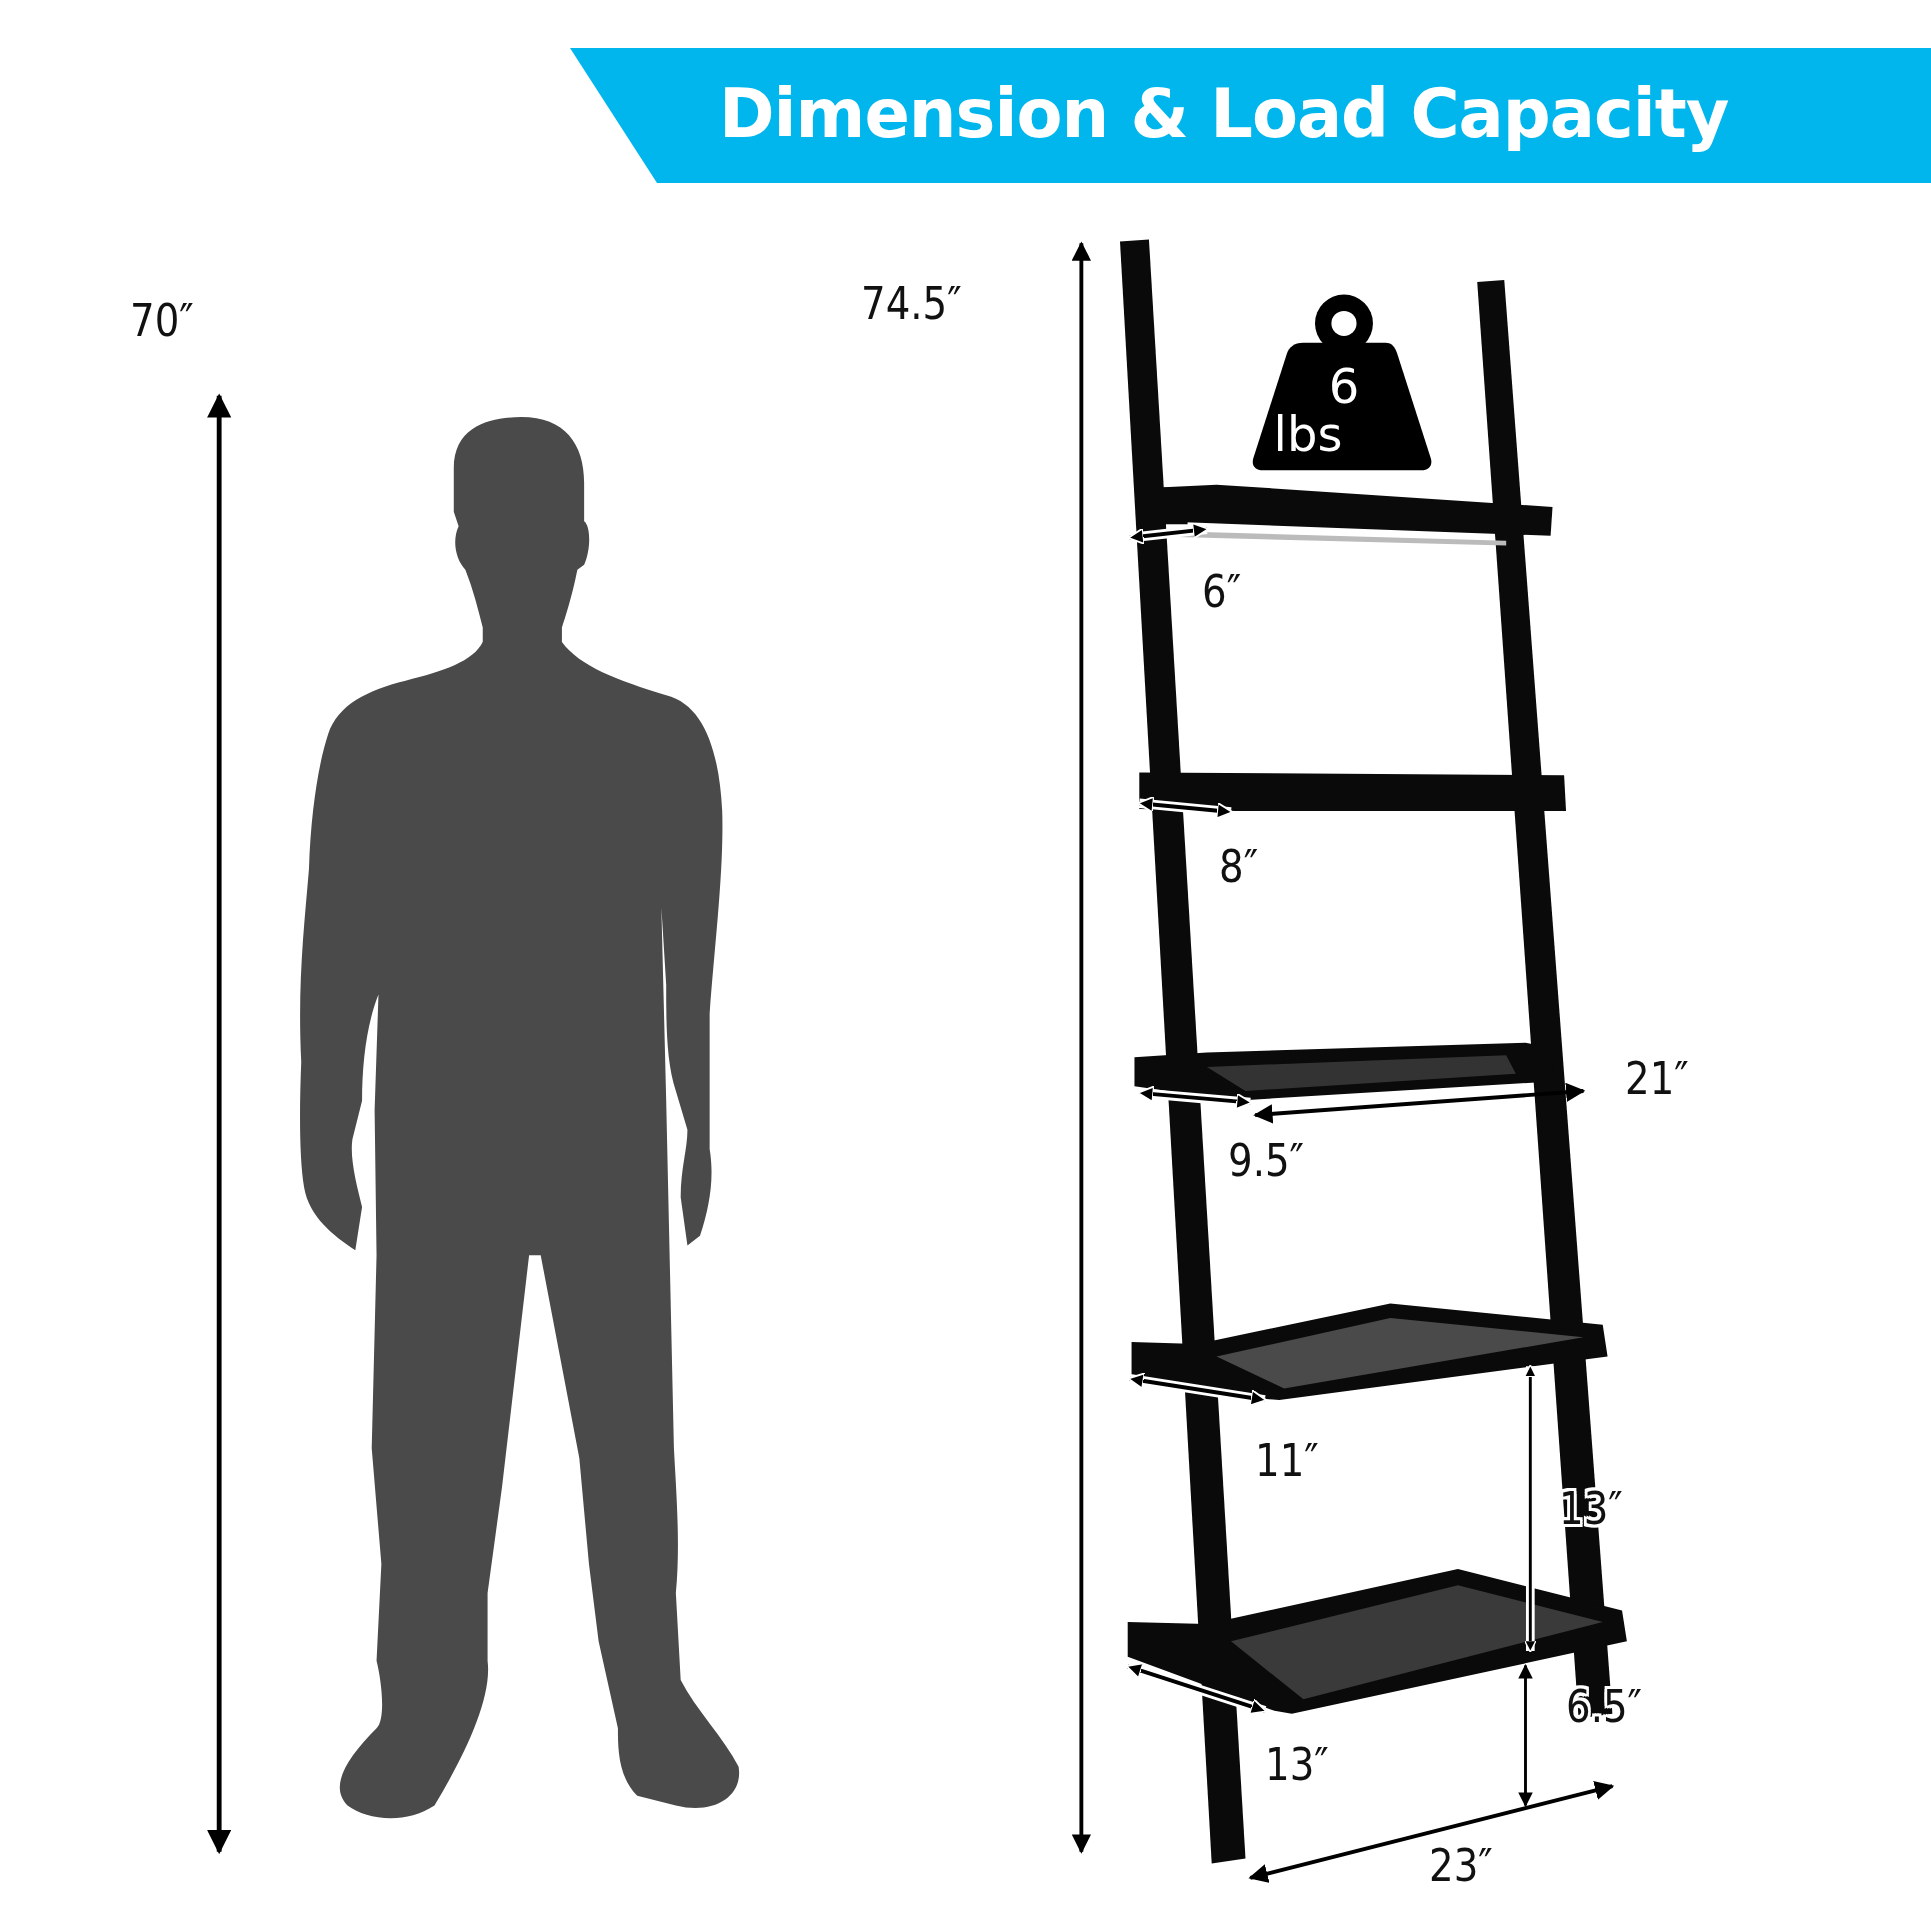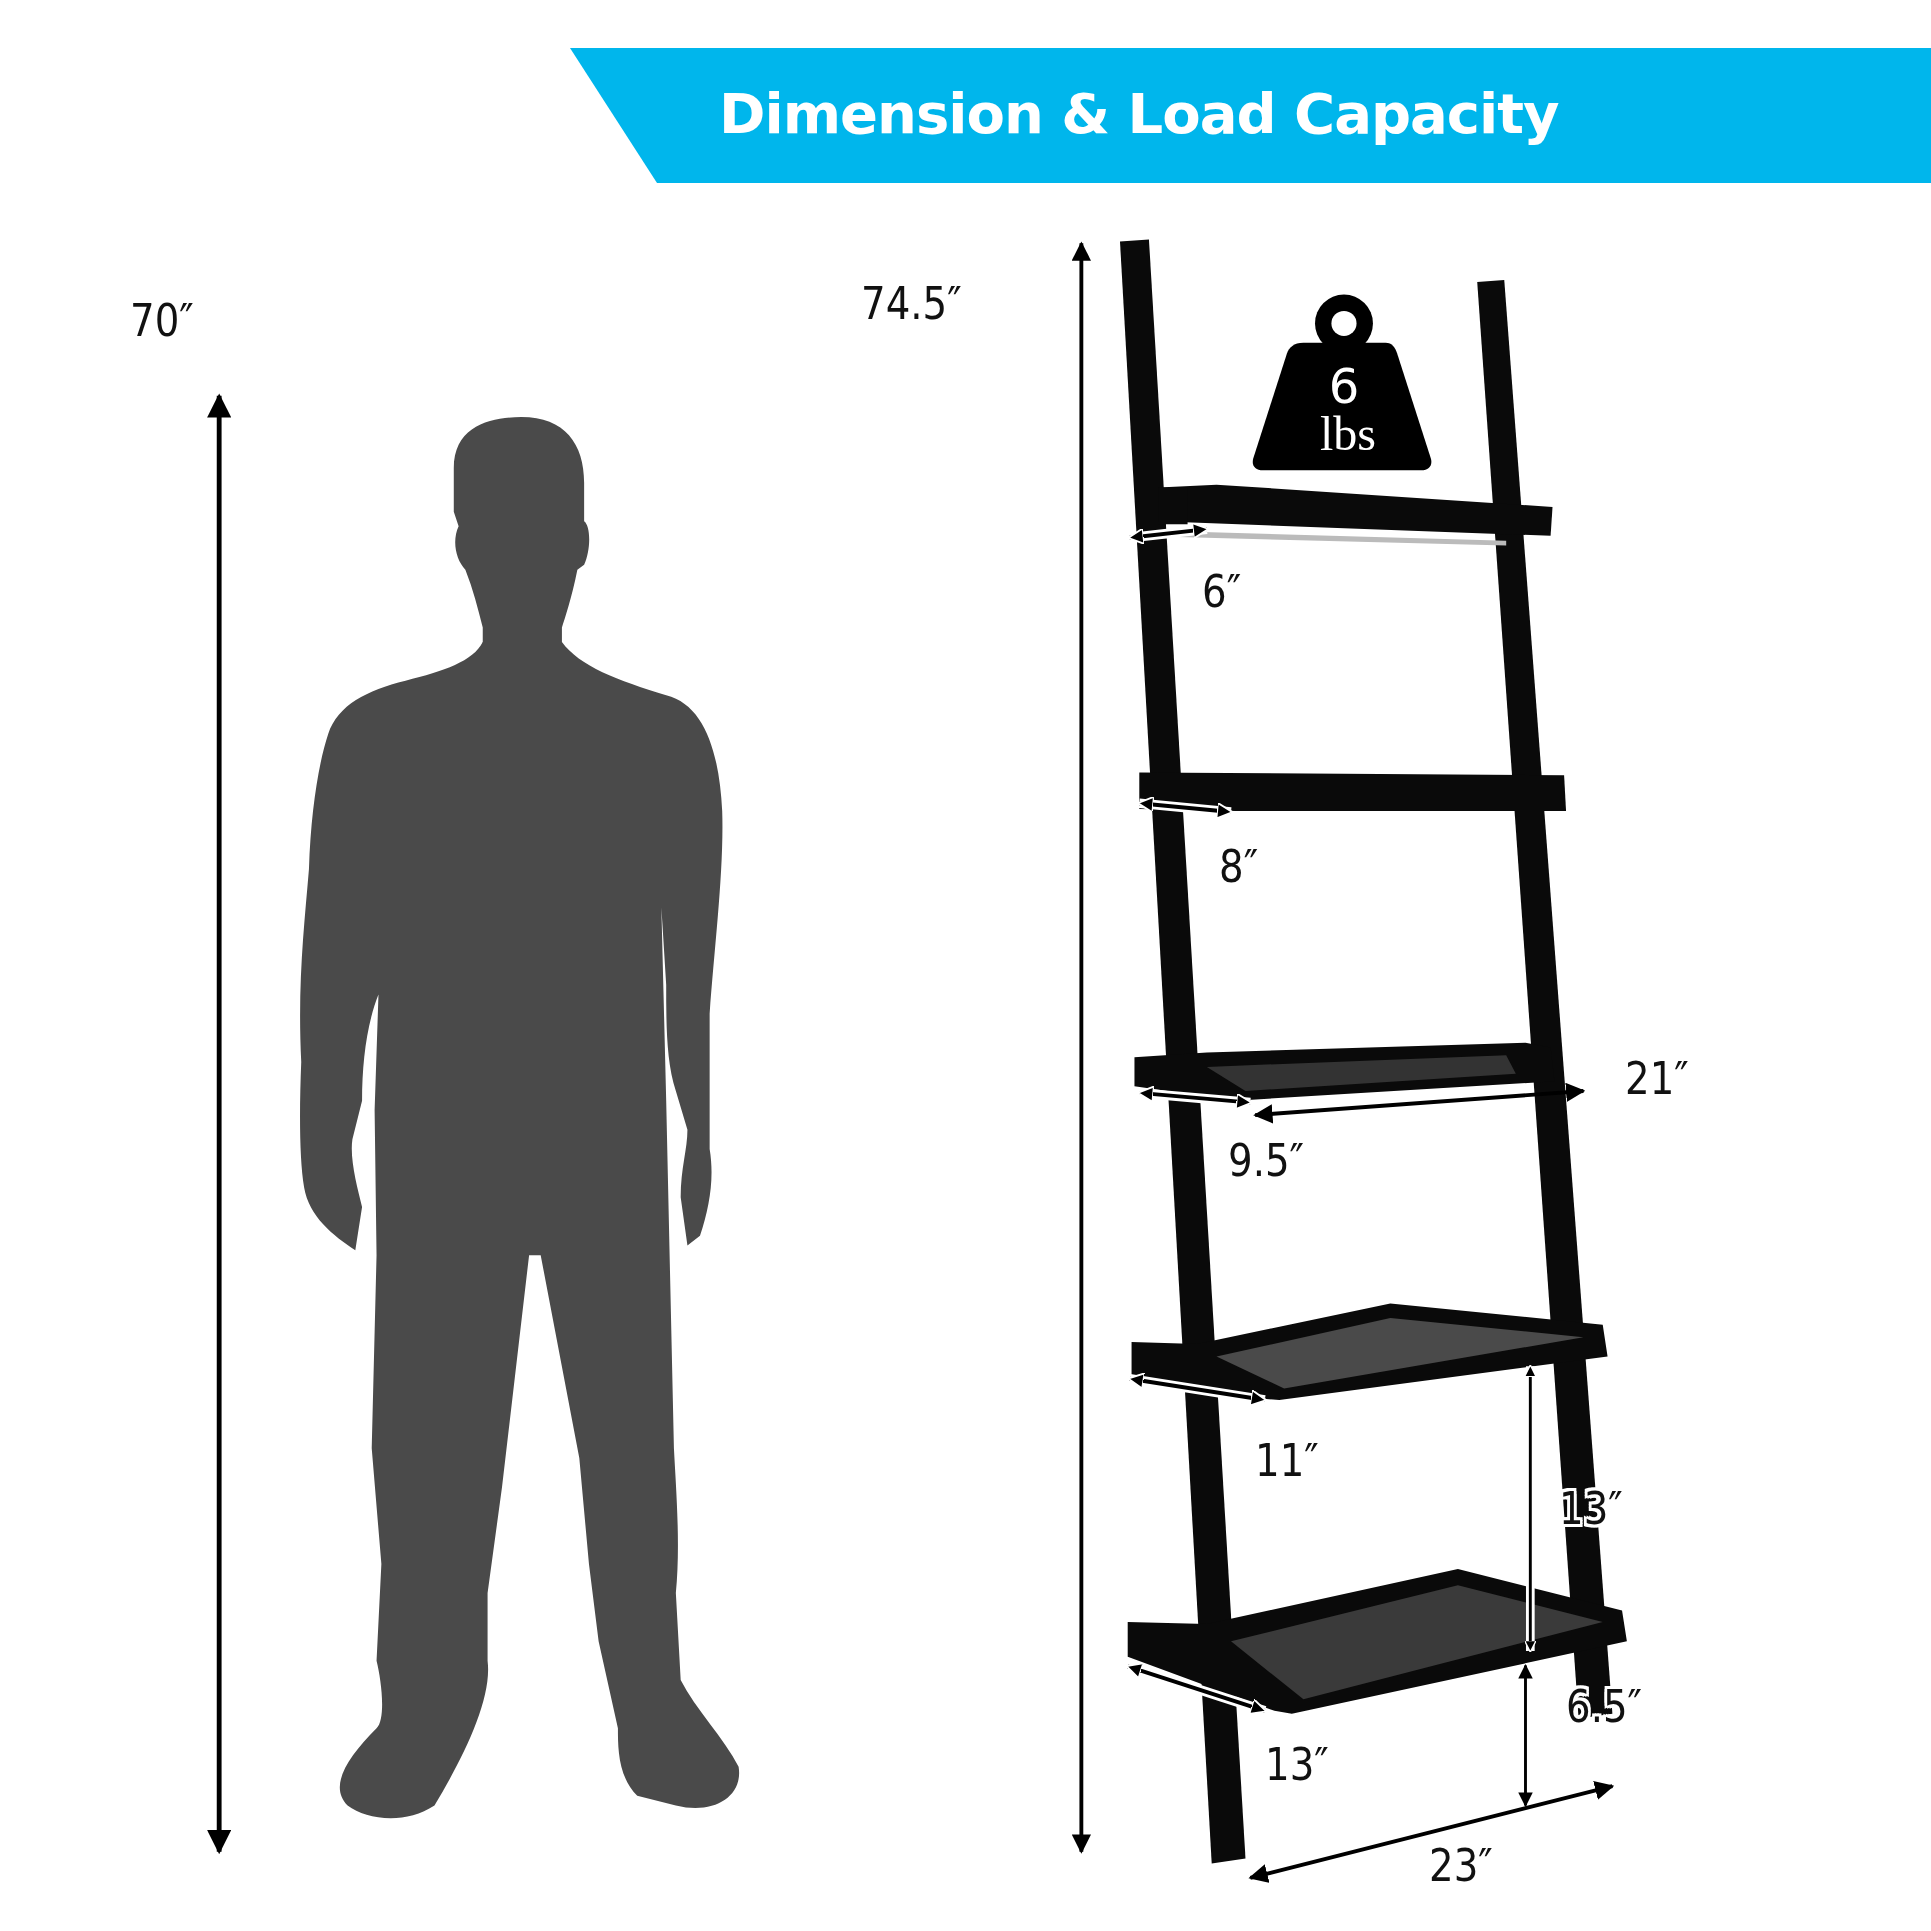--- a/index.html
+++ b/index.html
@@ -1,21 +1,21 @@
 <!DOCTYPE html>
 <html><head>
 <meta charset="utf-8">
 <style>
   html, body { margin: 0; padding: 0; background: #ffffff; }
   body { width: 1931px; height: 1931px; position: relative; overflow: hidden;
          font-family: "DejaVu Sans", sans-serif; }
   .banner { position: absolute; left: 570px; top: 48px; width: 1361px; height: 135px;
             clip-path: polygon(0 0, 100% 0, 100% 100% , 87px 100%); }
   .banner-title { position: absolute; left: 719px; top: 56px; height: 116px; line-height: 116px;
-                  font-family: "DejaVu Sans", sans-serif; font-weight: bold; font-size: 56px;
+                  font-family: "DejaVu Sans", sans-serif; font-weight: bold; font-size: 67px;
                   color: #ffffff; letter-spacing: -1px; white-space: nowrap; }
   .dim-label { position: absolute; font-family: "DejaVu Sans", sans-serif; font-size: 44px;
                color: #111111; white-space: nowrap; line-height: 1; transform: scaleX(0.88);
                transform-origin: left top; }
   .dim-label.halo { text-shadow: -2.9px 0 #fff, 2.9px 0 #fff, 0 -2.9px #fff, 0 2.9px #fff,
                     -2.9px -2.9px #fff, 2.9px 2.9px #fff, -2.9px 2.9px #fff, 2.9px -2.9px #fff; }
   svg.layer { position: absolute; left: 0; top: 0; width: 1931px; height: 1931px; }
   .weight-text { position: absolute; color: #fff; font-family: "DejaVu Sans", sans-serif;
                  font-size: 48px; line-height: 48px; text-align: center; width: 116px; }
 </style>
@@ -107,21 +107,21 @@
   </g>
 
   <g fill="#000">
     <circle cx="1392" cy="335" r="30"></circle>
     <circle cx="1392" cy="335" r="13" fill="#fff"></circle>
     <path d="M1350,355 L1435,355 C1442,355 1445,360 1447,366 L1482,475 C1484,482 1480,487 1472,487 L1308,487 C1300,487 1296,482 1298,475 L1333,366 C1335,360 1340,355 1350,355 Z"></path>
   </g>
 </svg>
 
 <div class="weight-text" style="left:1286px; top:362px;">6</div>
-<div class="weight-text" style="left:1290px; top:410px;font-family:Liberation Serif, serif;">lbs</div>
+<div class="weight-text" style="left:1250px; top:410px;">lbs</div>
 
 <div class="dim-label" style="left:130px; top:299px;">70″</div>
 <div class="dim-label" style="left:861px; top:282px;">74.5″</div>
 <div class="dim-label" style="left:1202px; top:570px;">6″</div>
 <div class="dim-label" style="left:1219px; top:845px;">8″</div>
 <div class="dim-label" style="left:1625px; top:1057px;">21″</div>
 <div class="dim-label" style="left:1228px; top:1139px;">9.5″</div>
 <div class="dim-label" style="left:1255px; top:1439px;">11″</div>
 <div class="dim-label halo" style="left:1559px; top:1487px;">13″</div>
 <div class="dim-label halo" style="left:1566px; top:1685px;">6.5″</div>

